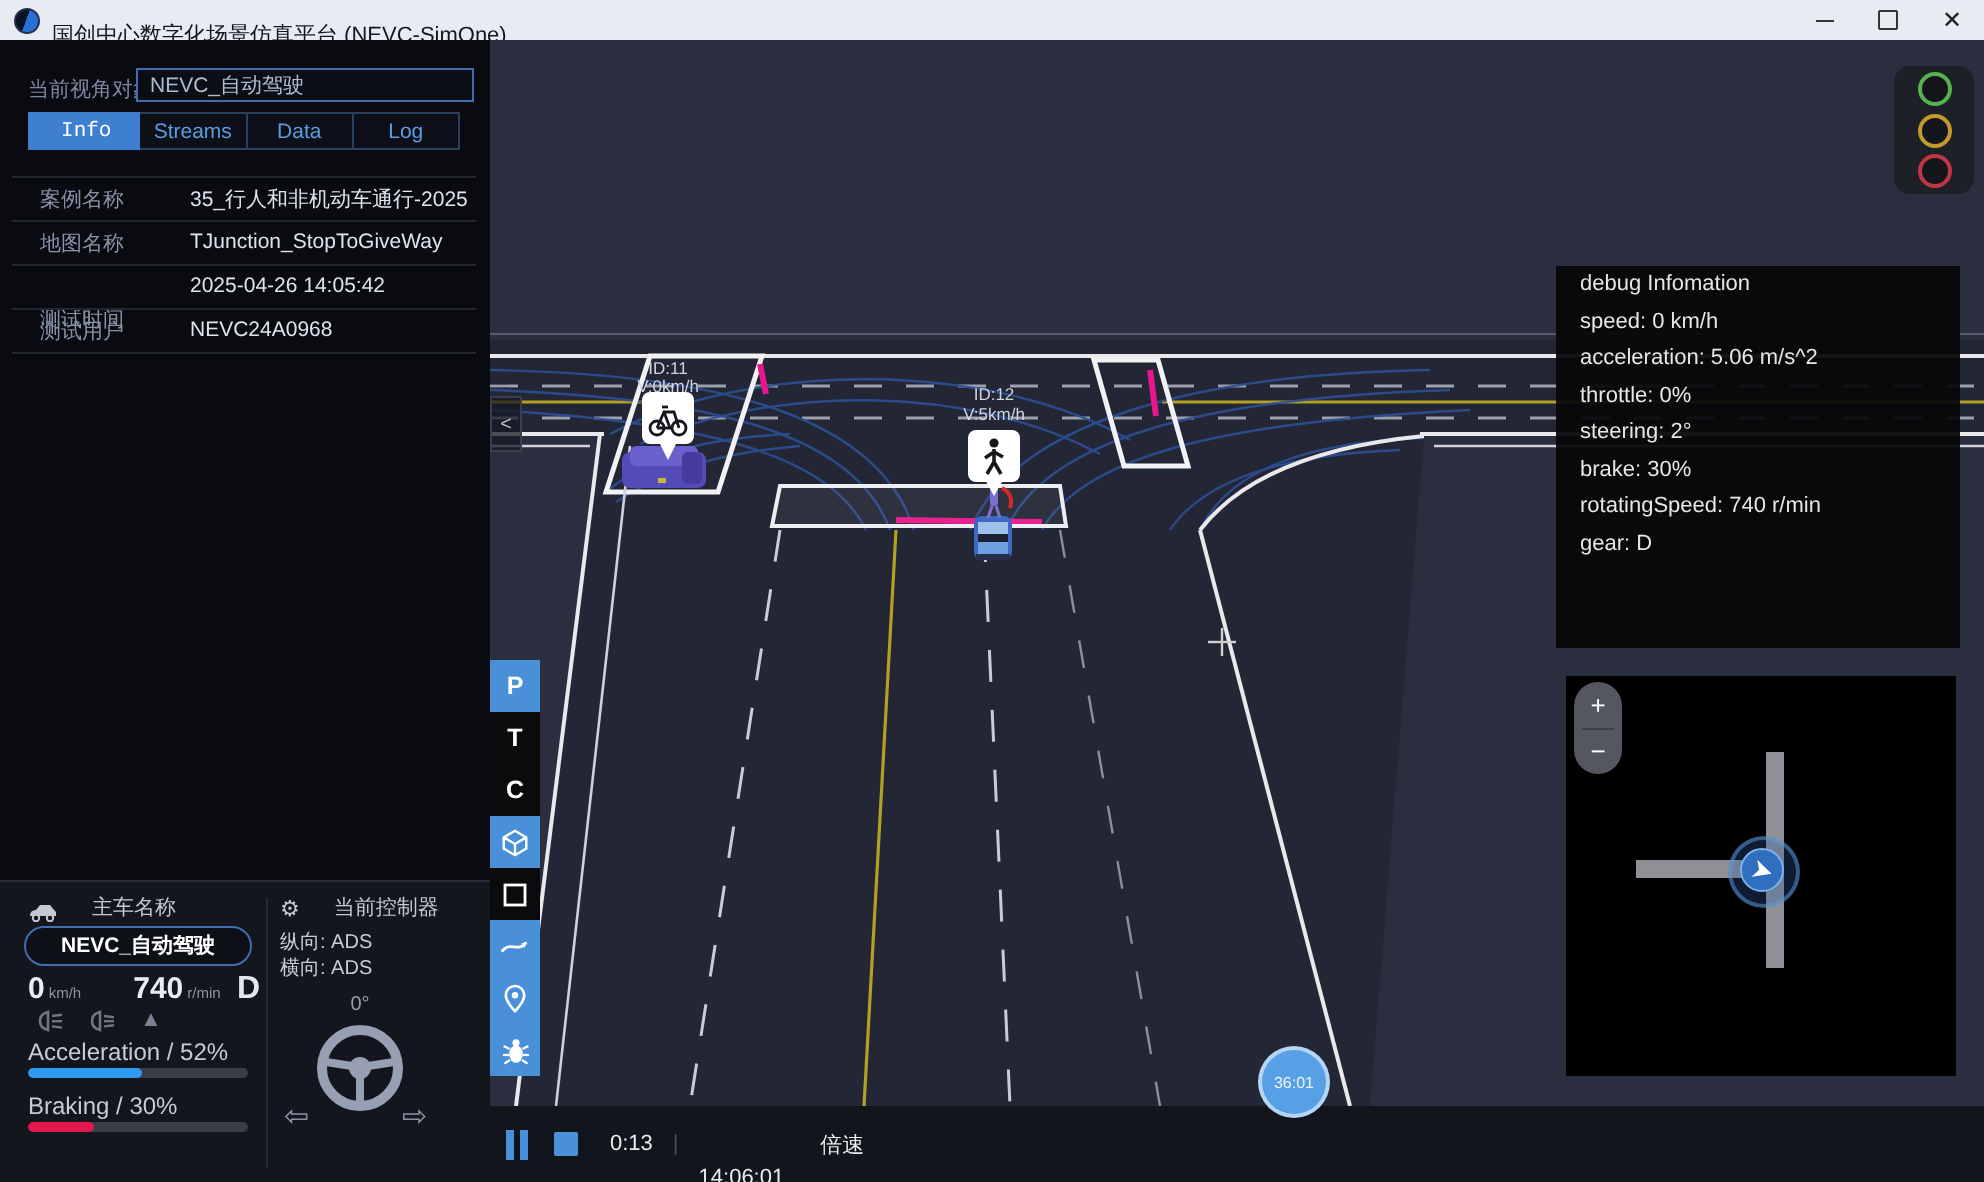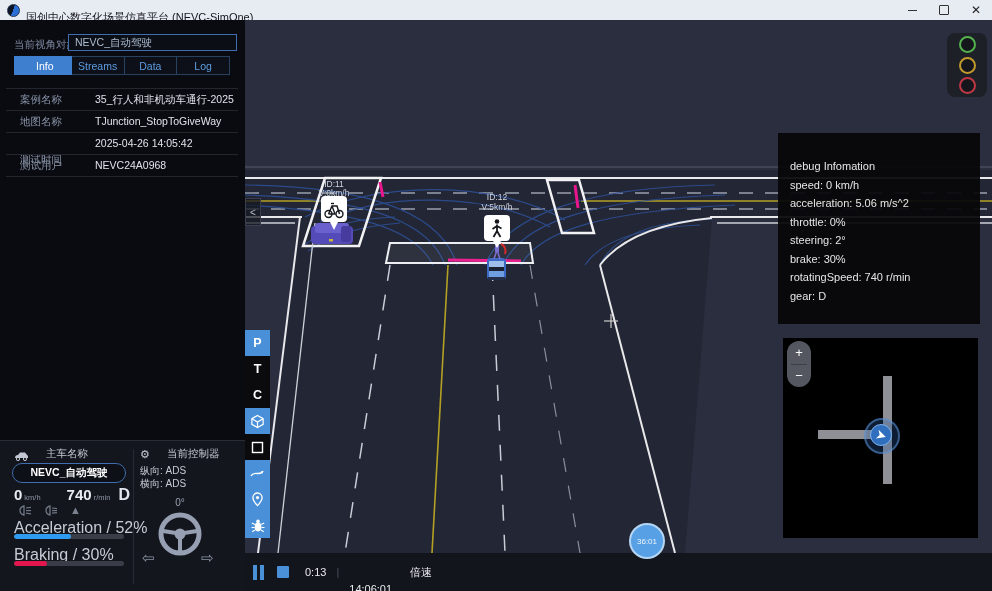--- a/index.html
+++ b/index.html
@@ -17,56 +17,56 @@
   .win-max-glyph{width:8px;height:8px;border:1px solid #333;border-radius:1px;}
   .win-close-glyph{font-size:12px;line-height:1;color:#222;}
   
   #sidebar{left:0;top:20px;width:245px;height:420px;background:#0a0b10;border-right:1px solid #1c1f2a;}
   #view-label{left:14px;top:18px;font-size:10.5px;color:#7c87a0;}
   #view-input{left:68px;top:14px;width:155px;height:15px;background:#0b0e15;border:1px solid #3f6db0;
               color:#aebdd2;font-size:10.5px;padding:0 6px;outline:none;font-family:inherit;}
   #tabbar{left:14px;top:36px;width:216px;height:19px;display:flex;}
   .tab{flex:1;display:flex;align-items:center;justify-content:center;font-size:10.5px;
        color:#5c9ce0;background:#0d1019;border:1px solid #27415f;border-left:none;}
-  .tab:first-child{border-left:5px solid #5eead4;}
+  .tab:first-child{border-left:3px solid #5eead4;font-family:Liberation Mono, monospace;}
   .tab.active{background:#3f7fd0;border-color:#3f7fd0;color:#fff;}
   .sep{left:6px;width:232px;height:1px;background:#23262f;}
   .info-label{left:20px;font-size:10.5px;color:#8893a8;}
   .info-value{left:95px;font-size:10.5px;color:#dfe3ec;white-space:nowrap;text-align:center;}
   
   #ego-panel{left:0;top:440px;width:245px;height:151px;background:#14161d;border-top:1px solid #2a2d37;border-right:1px solid #1c1f2a;}
   .panel-header{font-size:10.5px;color:#c3c9d4;display:flex;align-items:flex-end;gap:17px;}
   #ego-name-pill{left:12px;top:22px;width:112px;height:18px;border:1px solid #3f6db0;border-radius:10px;
                  background:#0d1017;color:#fff;font-weight:bold;font-size:10.5px;display:flex;
                  align-items:center;justify-content:center;}
   #speed-row{left:14px;top:45px;width:116px;display:flex;align-items:baseline;}
   .big-num{font-size:15px;color:#e9ecf2;font-weight:bold;}
   .small-unit{font-size:7.5px;color:#8a92a3;margin-left:2px;}
   #gear-letter{margin-left:auto;font-size:16px;font-weight:bold;color:#e2e6ee;}
   #indicator-row{left:18px;top:63px;display:flex;align-items:center;gap:11px;}
   .hazard-tri{color:#7a8292;font-size:11px;}
-  .bar-label{left:14px;font-size:16px;color:#c6cbd5;}
+  .bar-label{left:14px;font-size:12px;color:#c6cbd5;}
   .bar-track{left:14px;width:110px;height:5px;border-radius:3px;background:#3a3d47;overflow:hidden;}
   .bar-fill{height:100%;border-radius:3px;}
   #col-divider{left:133px;top:8px;width:1px;height:135px;background:#262a35;}
   #ctrl-long,#ctrl-lat{left:140px;font-size:10px;color:#c6cbd5;}
   #steer-angle{left:160px;top:56px;width:40px;text-align:center;font-size:10px;color:#98a0b0;}
   .steer-arrow{top:108px;font-size:15px;color:#8a93a5;}
   
   #viewport-bg{left:245px;top:20px;width:747px;height:533px;background:#2b2e3f;}
   
   .tool-btn{left:245px;width:25px;height:26px;display:flex;align-items:center;justify-content:center;
             color:#fff;font-size:12.5px;font-weight:bold;}
   .tool-blue{background:#4a90d9;}
   .tool-black{background:#0b0b0e;}
   #collapse-toggle{left:245px;top:198px;width:14px;height:26px;background:rgba(22,25,34,.75);
                    border:1px solid #3a3e4e;color:#b8bfcc;font-size:10px;display:flex;align-items:center;justify-content:center;}
   
   #debug-panel{left:778px;top:133px;width:202px;height:191px;background:rgba(7,7,10,.94);
-               padding:27px 12px;box-sizing:border-box;color:#e6e6e6;font-size:11px;}
+               padding:3px 12px;box-sizing:border-box;color:#e6e6e6;font-size:11px;}
   #debug-panel div{margin-bottom:6.5px;}
   
   #traffic-light{left:947px;top:33px;width:40px;height:64px;background:#1e2028;border-radius:8px;
                  display:flex;flex-direction:column;align-items:center;justify-content:space-evenly;}
   .light{width:13px;height:13px;border-radius:50%;background:#14161c;}
   
   #minimap{left:783px;top:338px;width:195px;height:200px;background:#000;}
   #mm-zoom{left:4px;top:3px;width:24px;height:46px;background:#54575f;border-radius:12px;
            display:flex;flex-direction:column;color:#fff;}
   .mm-zoom-btn{flex:1;display:flex;align-items:center;justify-content:center;font-size:13px;}

